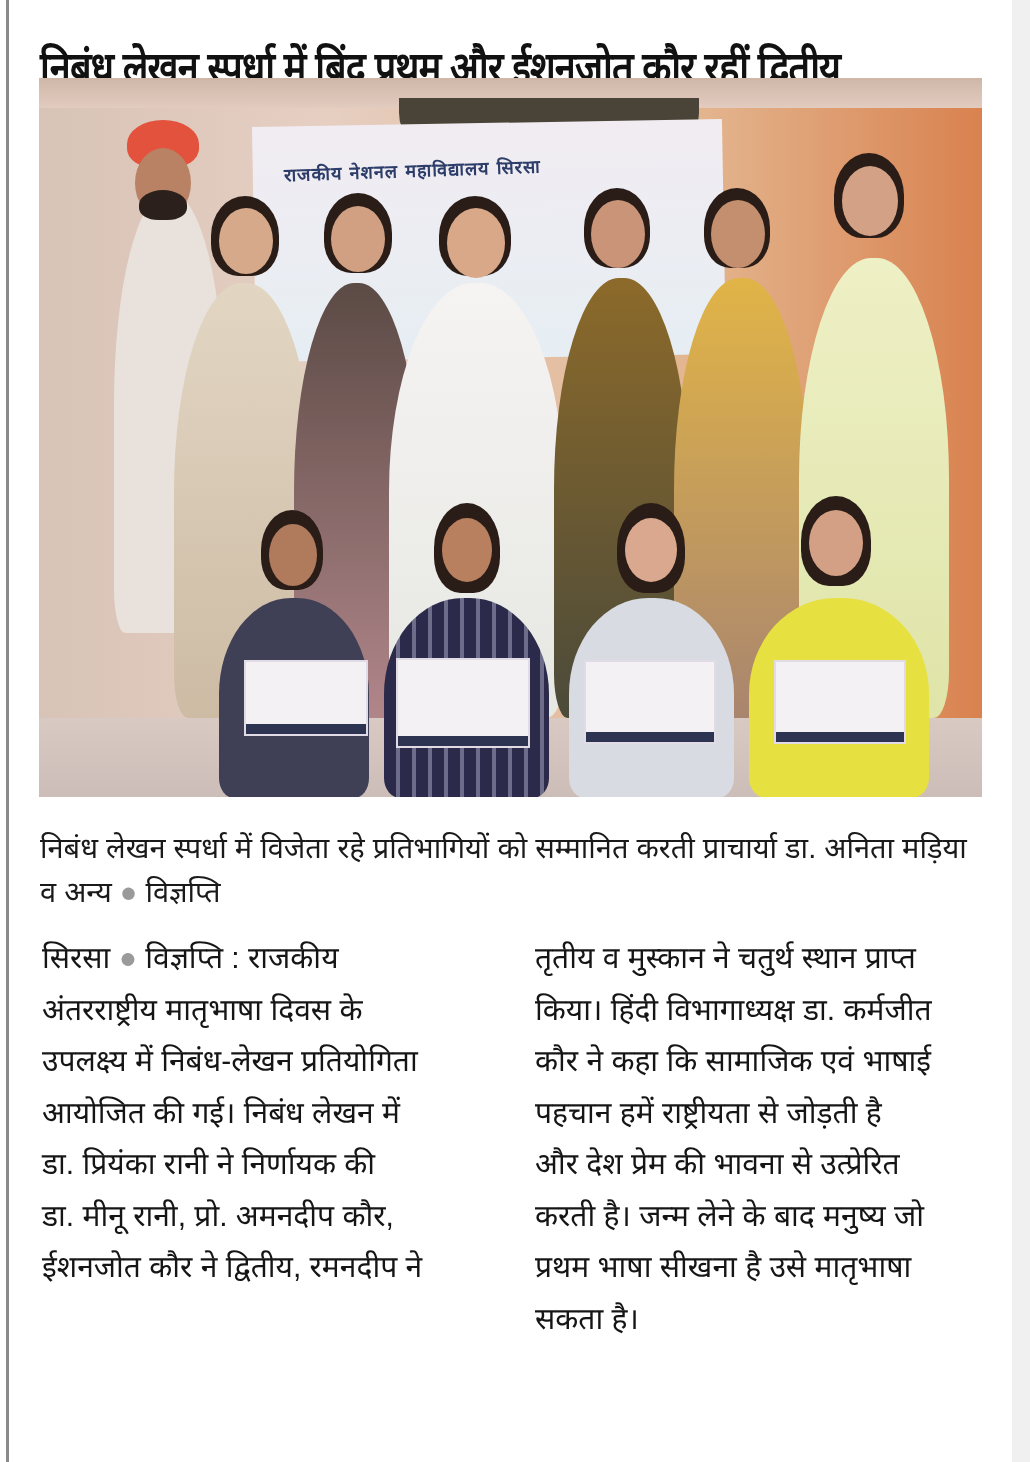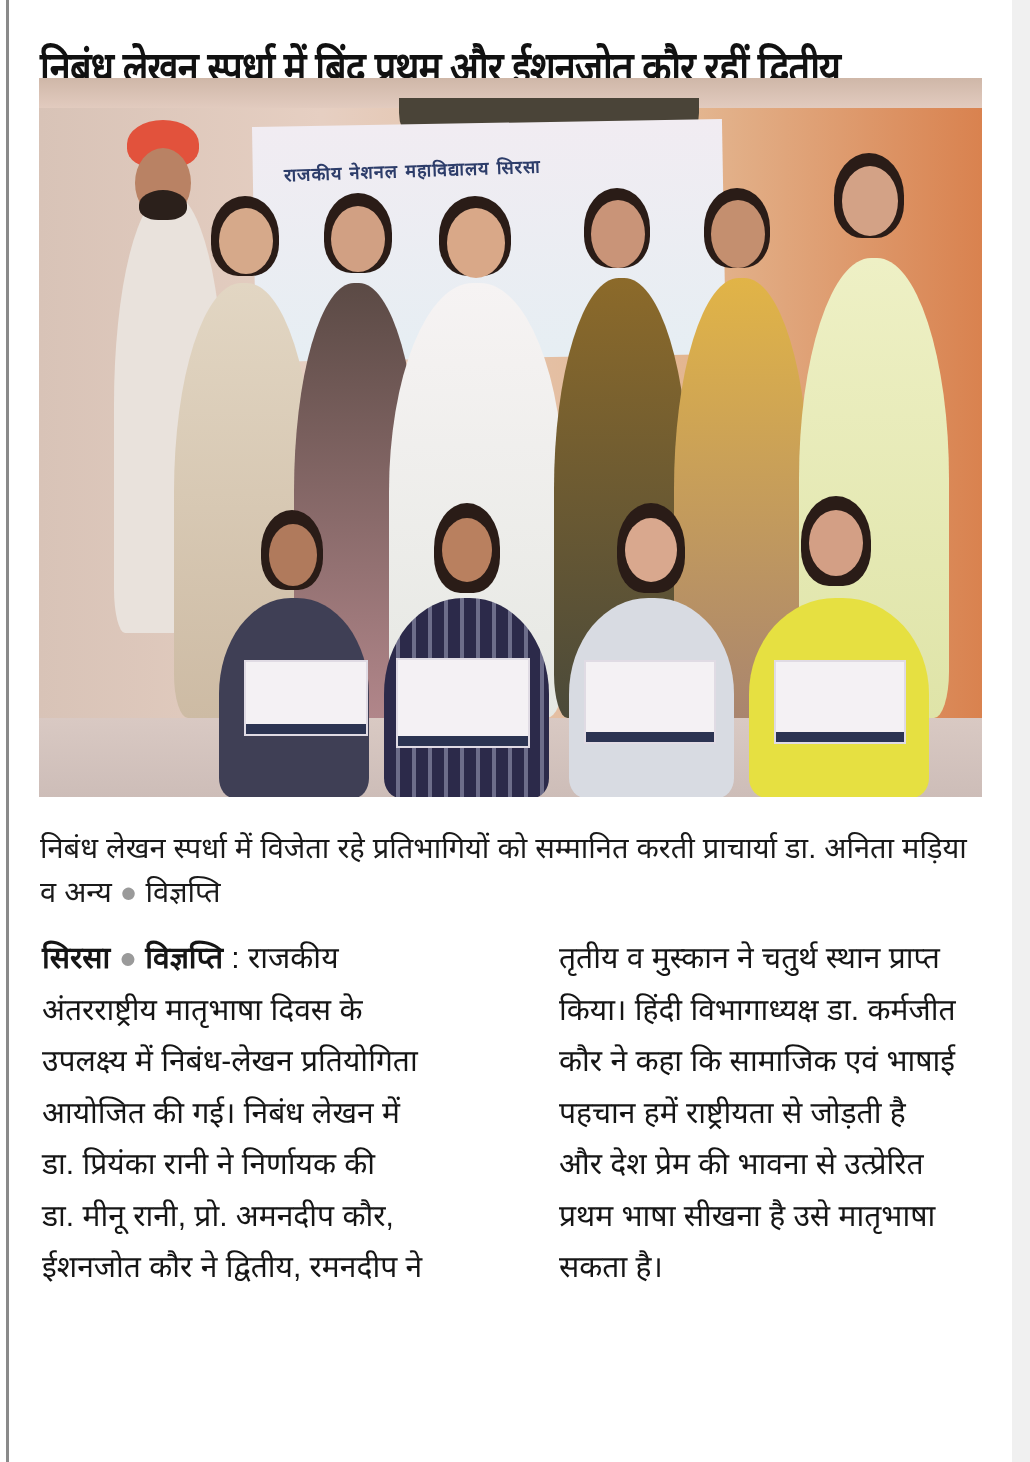--- a/index.html
+++ b/index.html
@@ -27,23 +27,23 @@
   .cert { position:absolute; background:#f4f1f4; border:2px solid #e0dbe4; box-shadow: inset 0 -10px 0 #2c3452; }
   .floor { position:absolute; left:0; top:640px; width:943px; height:79px; background:linear-gradient(180deg,#d9c9c3,#cdbdb8); }
 
   .caption { position:absolute; left:40px; top:826px; width:930px;
              font-family:"Liberation Sans", sans-serif; font-size:29px; line-height:44px; color:#1a1a1a; }
   .caption .dot, .dateline .dot { color:#9a9a9a; }
 
   .col { position:absolute; top:932px; font-family:"Liberation Sans", sans-serif;
          font-size:30px; line-height:51.5px; color:#151515; }
   .col-left { left:42px; width:455px; }
-  .col-right { left:559px; width:440px; }
+  .col-right { left:535px; width:440px; }
   .col .line { display:block; white-space:nowrap; }
-  .dateline b { font-weight:700; }
+  .dateline b { font-weight:400; }
 </style>
 </head>
 <body>
 
 <div class="left-rule"></div>
 <div class="right-strip"></div>
 
 <h1 class="headline">निबंध लेखन स्पर्धा में बिंदु प्रथम और ईशनजोत कौर रहीं द्वितीय</h1>
 
 <div class="photo">
@@ -125,15 +125,16 @@
   <span class="line">डा. मीनू रानी, प्रो. अमनदीप कौर,</span>
   <span class="line">ईशनजोत कौर ने द्वितीय, रमनदीप ने</span>
 </div>
 
 <div class="col col-right">
   <span class="line">तृतीय व मुस्कान ने चतुर्थ स्थान प्राप्त</span>
   <span class="line">किया। हिंदी विभागाध्यक्ष डा. कर्मजीत</span>
   <span class="line">कौर ने कहा कि सामाजिक एवं भाषाई</span>
   <span class="line">पहचान हमें राष्ट्रीयता से जोड़ती है</span>
   <span class="line">और देश प्रेम की भावना से उत्प्रेरित</span>
+  <span class="line">करती है। जन्म लेने के बाद मनुष्य जो</span>
   <span class="line">प्रथम भाषा सीखना है उसे मातृभाषा</span>
   <span class="line">सकता है।</span>
 </div>
 
 </body></html>

